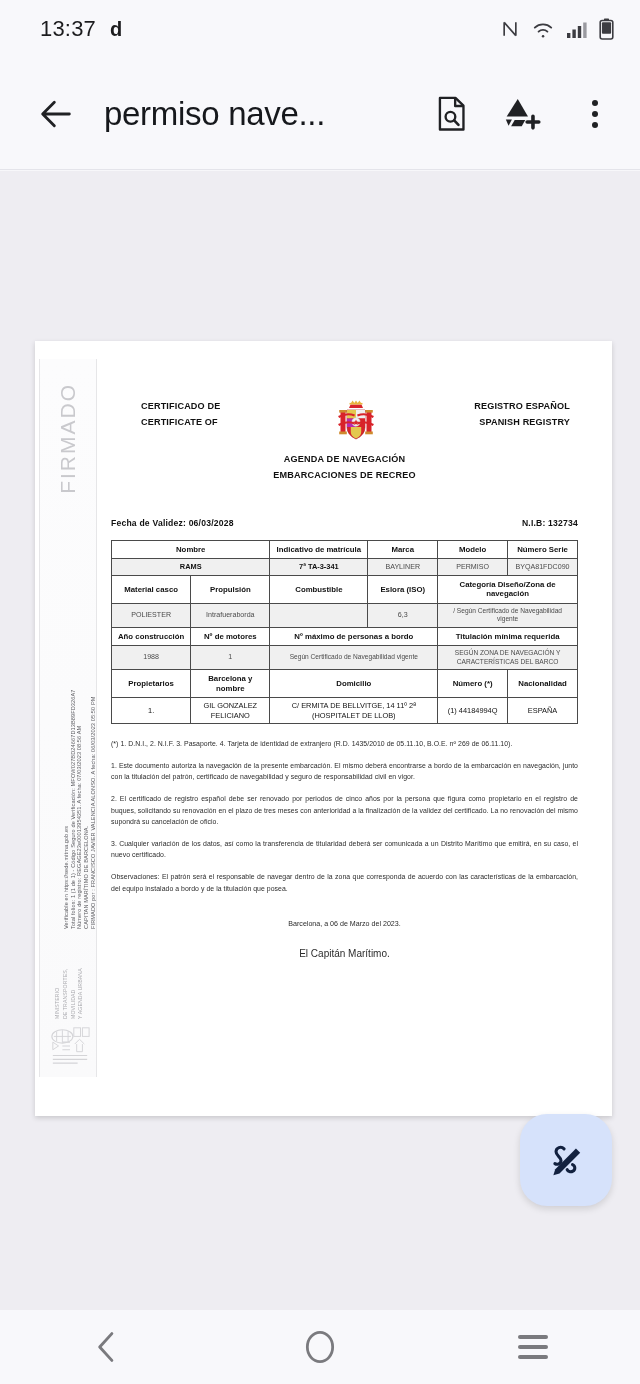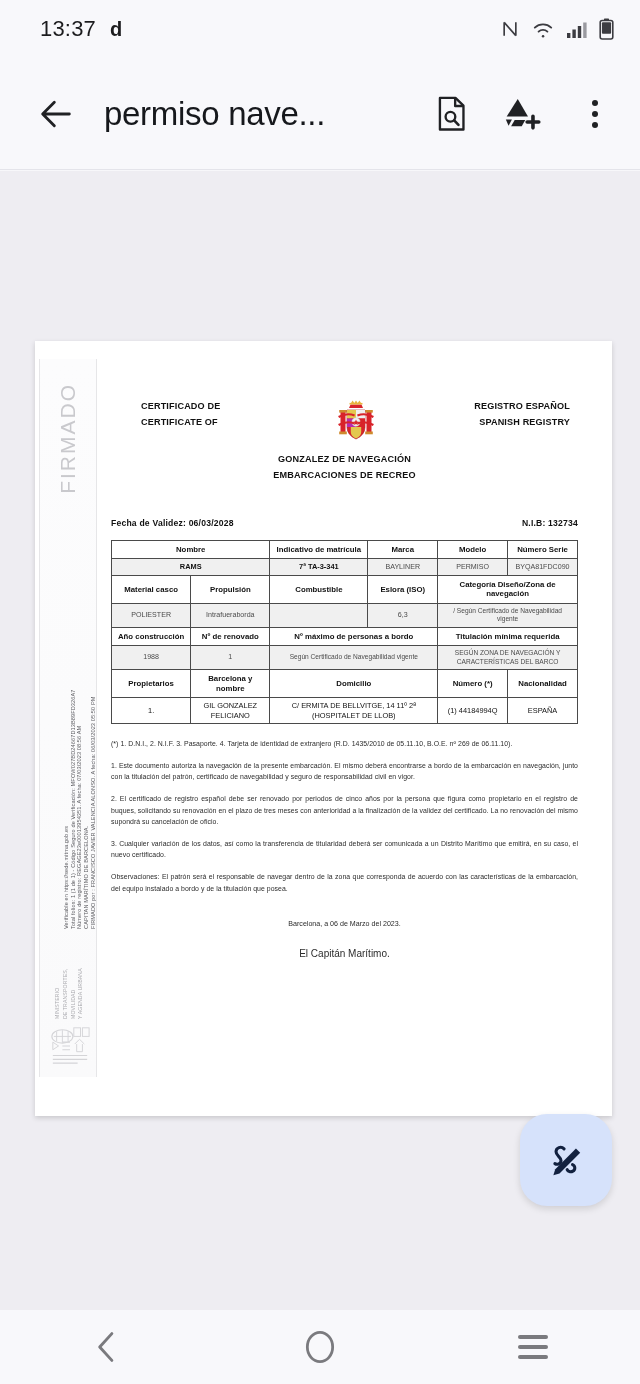--- a/index.html
+++ b/index.html
@@ -393,21 +393,21 @@
               <path d="M37.4 26 q-8 -4.5 -16 -1.5" fill="none" stroke="#d8232a" stroke-width="2.1"></path>
             </svg>
           </div>
           <div class="hdr-right">
             <div>REGISTRO ESPAÑOL</div>
             <div>SPANISH REGISTRY</div>
           </div>
         </div>
 
         <div class="hdr-sub">
-          <div>GONZALEZ DE NAVEGACIÓN</div>
+          <div>AGENDA DE NAVEGACIÓN</div>
           <div>EMBARCACIONES DE RECREO</div>
         </div>
 
         <div class="validez">
           <span>Fecha de Validez:  06/03/2028</span>
           <span>N.I.B: 132734</span>
         </div>
 
         <table class="cert">
           <colgroup>
@@ -444,21 +444,21 @@
             <tr>
               <td class="vl">POLIESTER</td>
               <td class="vl">Intrafueraborda</td>
               <td class="vl"></td>
               <td class="vl">6,3</td>
               <td class="vl small" colspan="2">/ Según Certificado de Navegabilidad vigente</td>
             </tr>
 
             <tr>
               <td class="h">Año construcción</td>
-              <td class="h">Nº de renovado</td>
+              <td class="h">Nº de motores</td>
               <td class="h" colspan="2">Nº máximo de personas a bordo</td>
               <td class="h" colspan="2">Titulación mínima requerida</td>
             </tr>
             <tr>
               <td class="vl">1988</td>
               <td class="vl">1</td>
               <td class="vl small" colspan="2">Según Certificado de Navegabilidad vigente</td>
               <td class="vl small" colspan="2">SEGÚN ZONA DE NAVEGACIÓN Y CARACTERÍSTICAS DEL BARCO</td>
             </tr>
 

